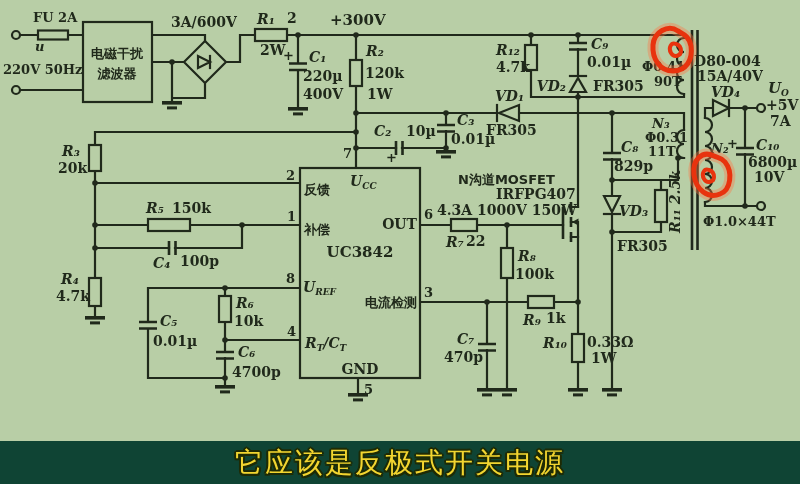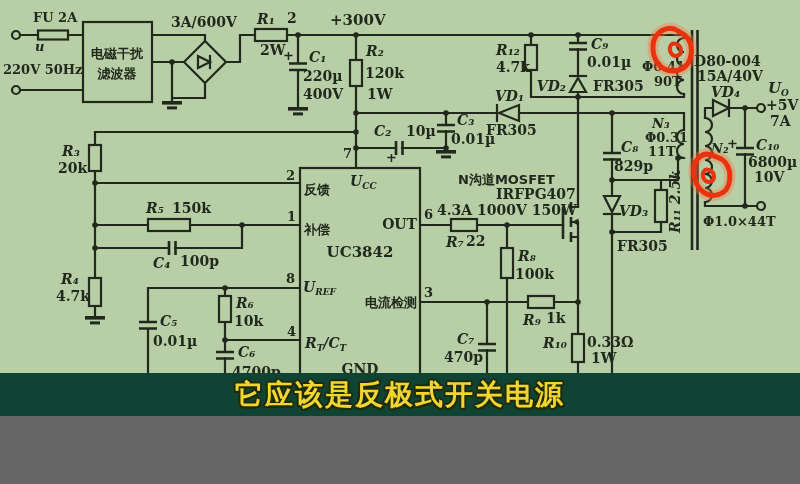--- a/index.html
+++ b/index.html
@@ -1,30 +1,30 @@
 <!DOCTYPE html>
 <html style="--bg: #b8cea6; --line: #20291b; --red: #e8330e; --glow: #ff7744; --capbg: #0f4434; --capfg: #f2d530;"><head>
 <meta charset="utf-8">
 <style>
   html,body{margin:0;padding:0;background:#666;}
-  .stage{position:relative;width:800px;height:416px;background:var(--bg);overflow:hidden;}
+  .stage{position:relative;width:800px;height:484px;background:var(--bg);overflow:hidden;}
   svg{display:block;}
   svg text{font-family:"DejaVu Serif","Liberation Serif",serif;font-weight:bold;fill:var(--line);}
   .t15{font-size:15px;} .t14{font-size:14px;} .t13{font-size:13px;}
   .it{font-style:italic;}
   .cjk{font-family:"DejaVu Sans","Liberation Sans",sans-serif;font-weight:bold;}
   .w{stroke:var(--line);stroke-width:2.2;fill:none;stroke-linecap:square;}
   .w25{stroke:var(--line);stroke-width:2.6;fill:none;stroke-linecap:butt;}
   .cp{stroke:var(--line);stroke-width:2.2;fill:var(--bg);}
   .fl{fill:var(--line);}
   .red{stroke:var(--red);fill:none;stroke-linecap:round;stroke-linejoin:round;}
   .redglow{stroke:var(--glow);opacity:.38;fill:none;stroke-linecap:round;stroke-linejoin:round;}
   .cap-bar{position:absolute;left:0;bottom:0;width:800px;height:43px;background:var(--capbg);
            display:flex;align-items:center;justify-content:center;}
-  .cap-text{font-family:"DejaVu Sans","Liberation Sans",sans-serif;font-size:28px;font-weight:bold;
+  .cap-text{font-family:"DejaVu Sans","Liberation Sans",sans-serif;font-size:28px;font-weight:normal;
             color:var(--capfg);letter-spacing:2px;
             text-shadow:2px 0 0 #1e2b05,-2px 0 0 #1e2b05,0 2px 0 #1e2b05,0 -2px 0 #1e2b05,
                         1.5px 1.5px 0 #1e2b05,-1.5px 1.5px 0 #1e2b05,1.5px -1.5px 0 #1e2b05,-1.5px -1.5px 0 #1e2b05;}
 </style>
 </head>
 <body>
 
 <div class="stage">
 <svg width="800" height="441" viewBox="0 0 800 441">
   <defs>

